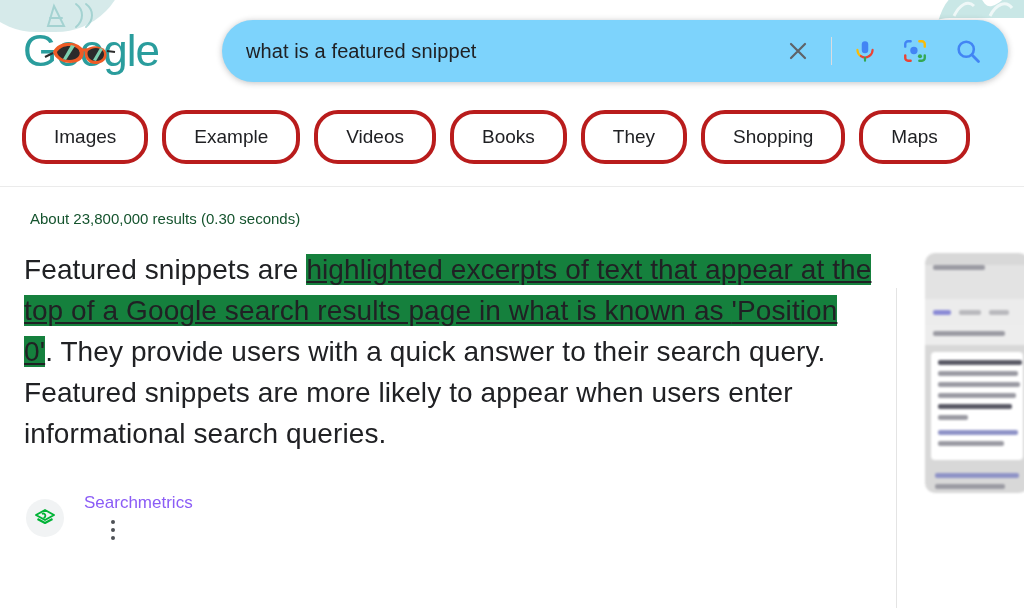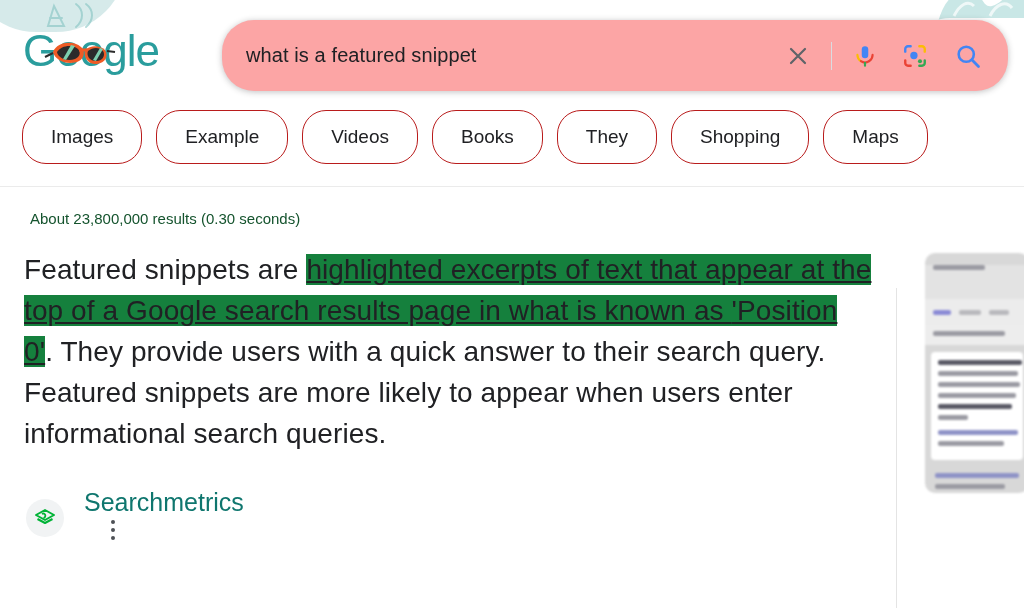--- a/index.html
+++ b/index.html
@@ -35,22 +35,22 @@
   
   .header { position: absolute; left: 0; top: 0; width: 1024px; height: 187px; }
 
   .glogo {
     position: absolute; left: 23px; top: 28px;
     width: 136px; height: 50px;
   }
 
   .searchbar {
     position: absolute; left: 222px; top: 20px;
-    width: 786px; height: 71px;
-    background: #fca5a5;
+    width: 786px; height: 62px;
+    background: #7dd3fc;
     border-radius: 32px;
     box-shadow: 0 1px 6px rgba(32,33,36,.28);
     display: flex; align-items: center;
   }
   .search-input-wrap { flex: 1; padding-left: 24px; }
   .search-query {
     font-size: 20px; color: #202124; letter-spacing: .1px;
     white-space: nowrap; overflow: hidden;
   }
   .sb-btn { display: flex; align-items: center; justify-content: center; cursor: pointer; }
@@ -60,21 +60,21 @@
   .lens-btn { width: 46px; height: 46px; margin-right: 4px; }
   .mag-btn { width: 52px; height: 46px; margin-right: 14px; }
 
   
   .chips {
     position: absolute; left: 0; top: 110px;
     display: flex; gap: 14px; padding-left: 22px;
     white-space: nowrap;
   }
   .chip {
-    border: 1px solid #b91c1c;
+    border: 4px solid #b91c1c;
     border-radius: 24px;
     height: 54px;
     padding: 0 28px;
     display: flex; align-items: center;
     font-size: 19px; color: #202124;
     background: #fff;
     cursor: pointer;
     flex: 0 0 auto;
   }
   .hdr-divider {
@@ -101,21 +101,21 @@
     position: absolute; left: 26px; top: 303px;
     display: flex; align-items: center;
   }
   .favicon {
     width: 38px; height: 38px; border-radius: 50%;
     background: #f1f3f4;
     display: flex; align-items: center; justify-content: center;
     flex: 0 0 auto;
   }
   .source-text { margin-left: 20px; }
-  .source-name { font-size: 25px; color: #0f766e; line-height: 25px; }
+  .source-name { font-size: 17px; color: #8b5cf6; line-height: 25px; }
   .source-url-line { display: flex; align-items: center; }
   .source-url { font-size: 17px; color: #4d5156; line-height: 25px; }
   .dots-btn {
     width: 26px; height: 30px; margin-left: 16px;
     display: flex; flex-direction: column; align-items: center; justify-content: center;
     gap: 4px; cursor: pointer;
   }
   .dot { width: 4px; height: 4px; border-radius: 50%; background: #4d5156; }
 
   

